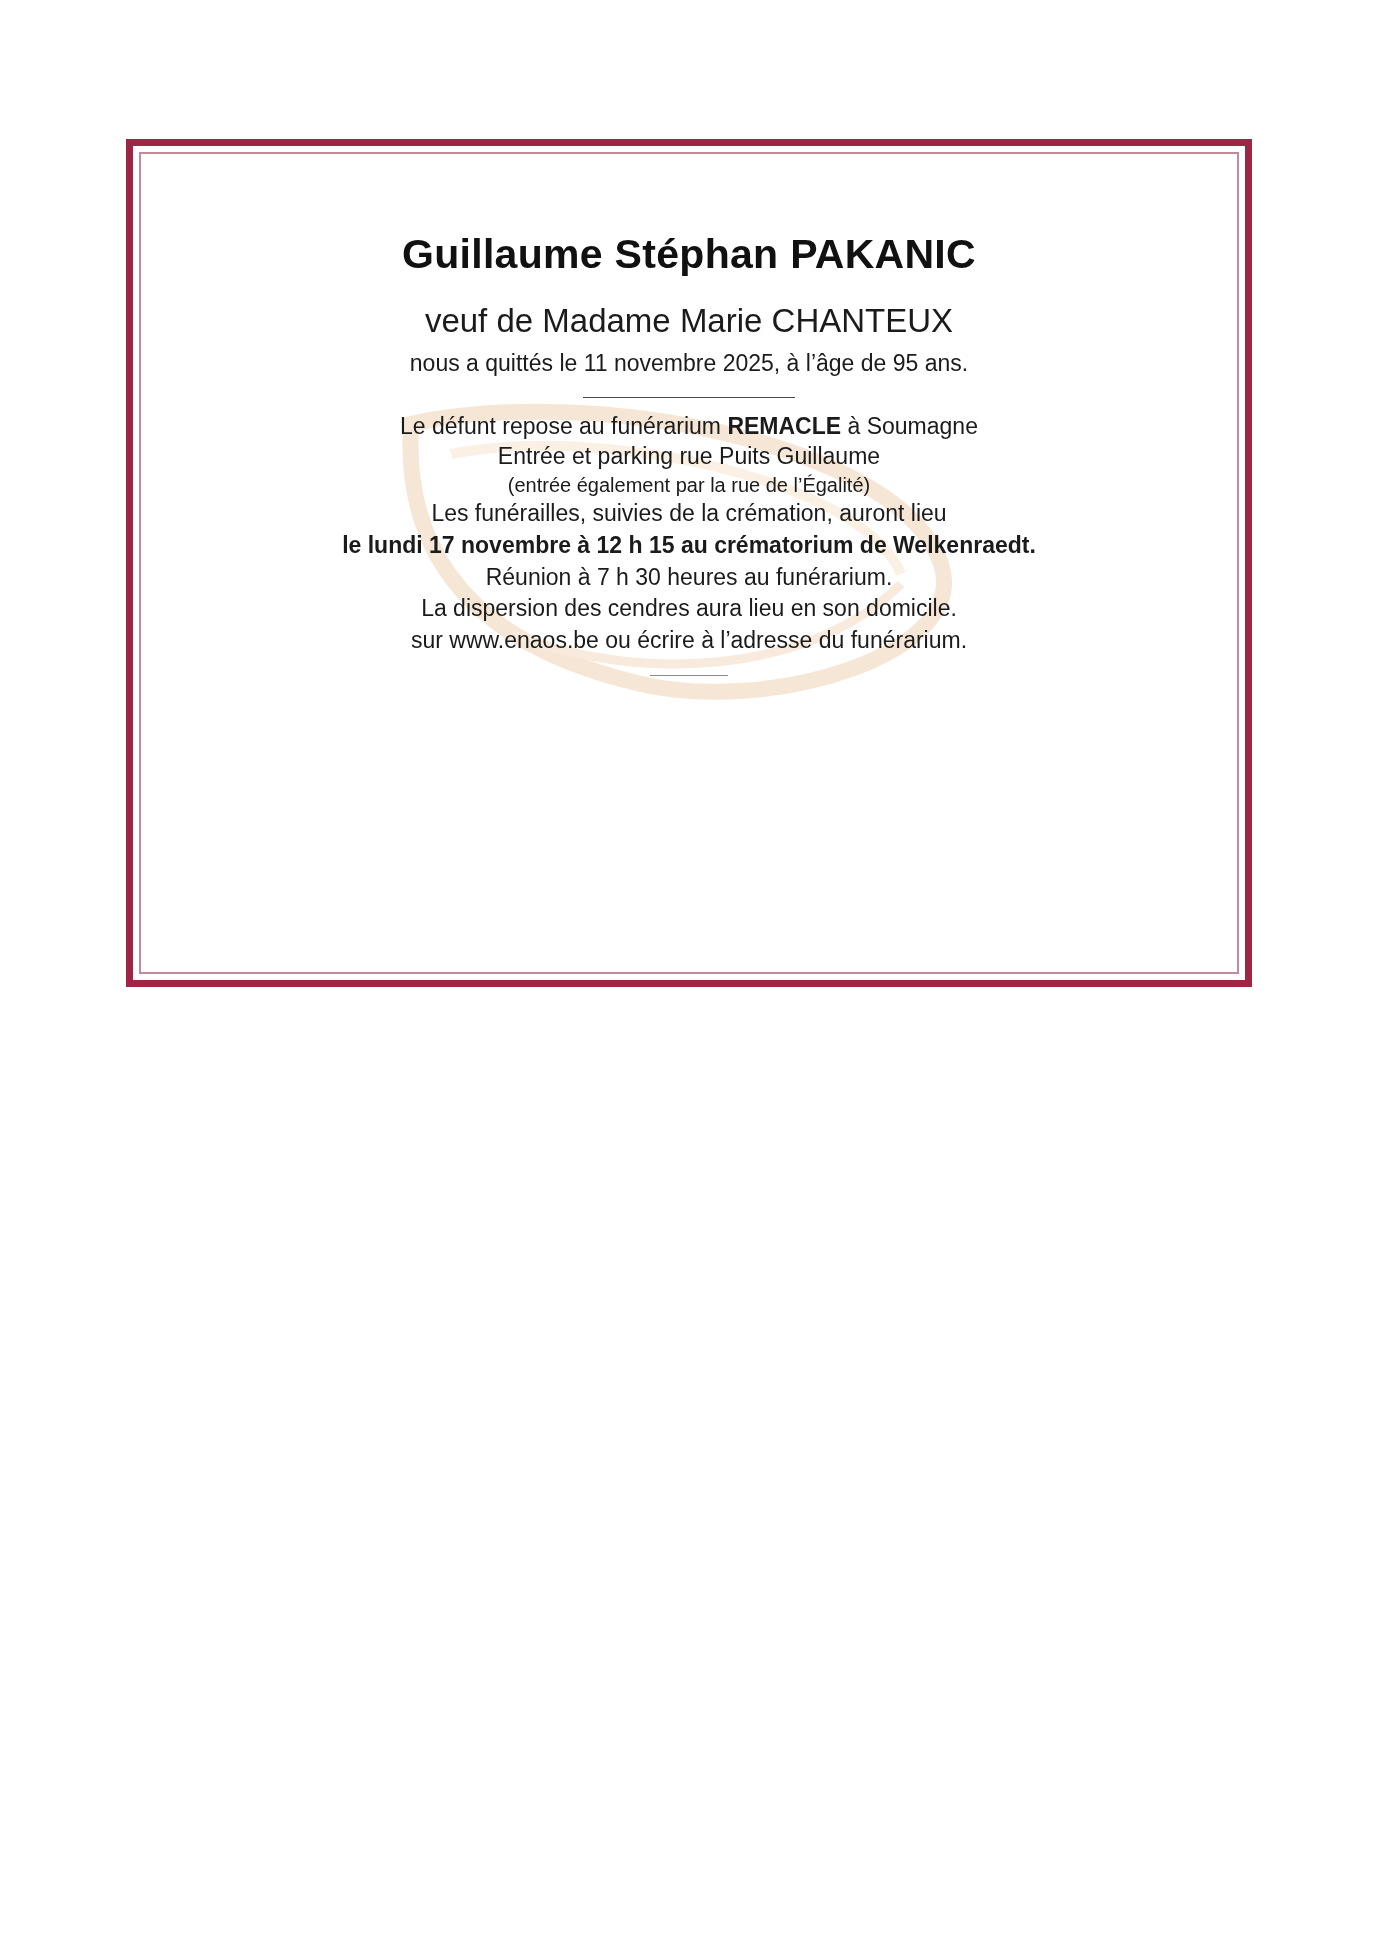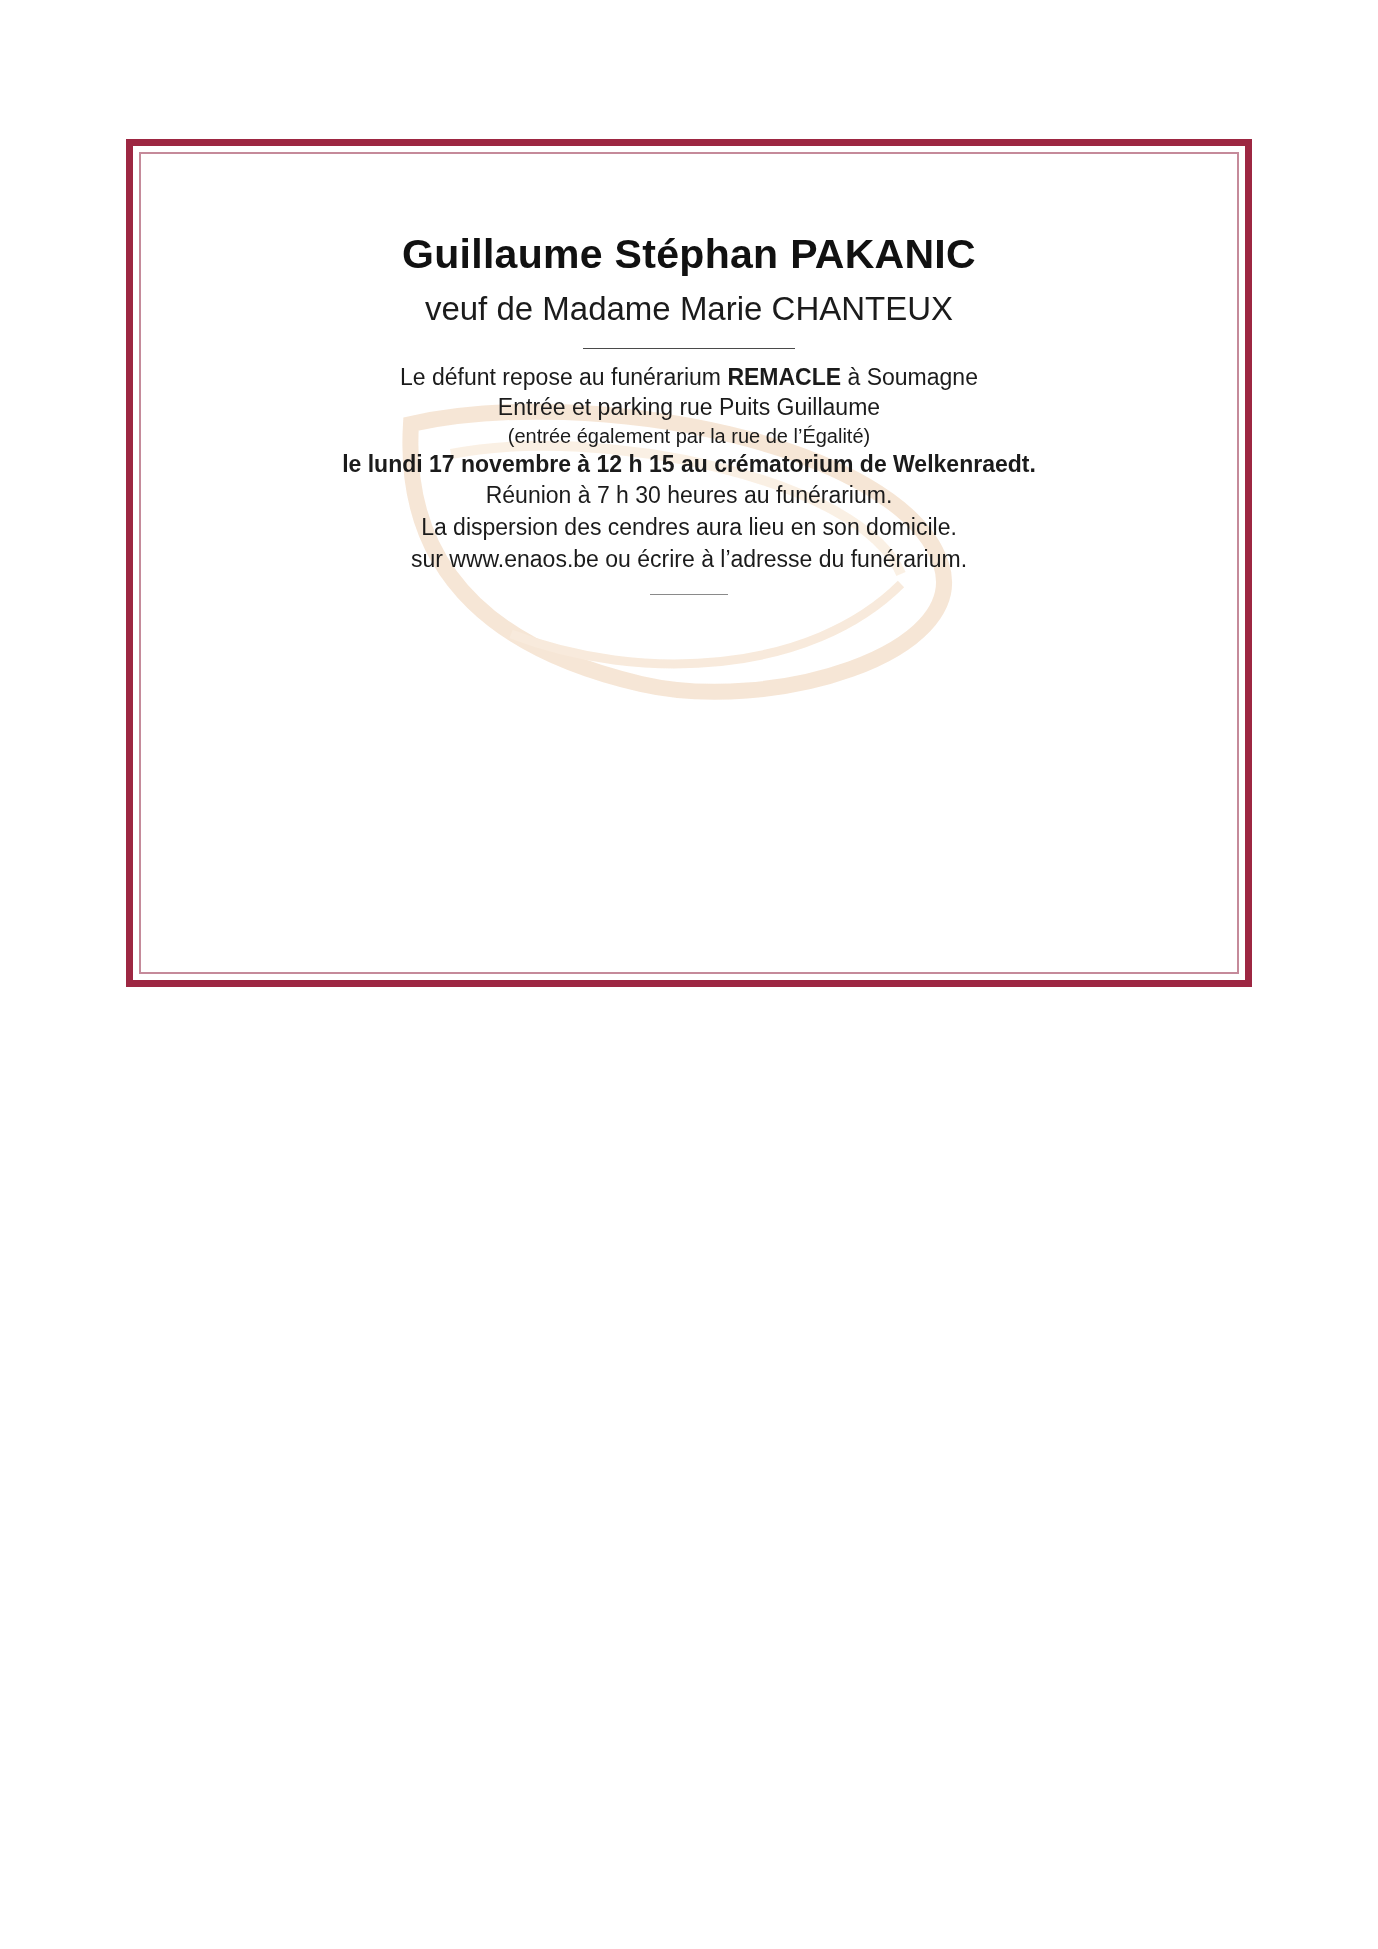--- a/index.html
+++ b/index.html
@@ -69,21 +69,21 @@
     font-size: 41px;
     font-weight: bold;
     letter-spacing: 0.3px;
     color: #111111;
     line-height: 1.12;
   }
   .spouse {
     font-size: 33px;
     font-weight: 400;
     color: #1b1b1b;
-    margin-top: 12px;
+    margin-top: 24px;
     line-height: 1.15;
   }
   .died {
     font-size: 23px;
     color: #1b1b1b;
     margin-top: 10px;
     line-height: 1.2;
   }
 
   .rule {
@@ -132,29 +132,31 @@
       <svg class="watermark" viewBox="0 0 640 330" xmlns="http://www.w3.org/2000/svg">
         <path d="M70 40 C 250 0, 560 60, 600 180 C 630 270, 430 330, 300 300 C 170 270, 60 200, 70 40 Z" fill="none" stroke="#f5e2cf" stroke-width="16"></path>
         <path d="M110 70 C 260 40, 520 95, 560 190" fill="none" stroke="#faeee0" stroke-width="10"></path>
         <path d="M170 250 C 300 300, 470 290, 560 200" fill="none" stroke="#f7e7d6" stroke-width="9"></path>
       </svg>
 
       <div class="content">
 
         <div class="name">Guillaume Stéphan PAKANIC</div>
         <div class="spouse">veuf de Madame Marie CHANTEUX</div>
+        <div class="died">nous a quittés le 11 novembre 2025, à l’âge de 95 ans.</div>
 
         <div class="rule"></div>
 
         <div class="para tight">
           <span>Le défunt repose au funérarium </span><span class="b">REMACLE</span><span> à Soumagne</span>
         </div>
         <div class="para tight">Entrée et parking rue Puits Guillaume</div>
         <div class="para tight small-line">(entrée également par la rue de l’Égalité)</div>
 
+        <div class="para block-gap">Les funérailles, suivies de la crémation, auront lieu</div>
         <div class="para b">le lundi 17 novembre à 12 h 15 au crématorium de Welkenraedt.</div>
         <div class="para">Réunion à 7 h 30 heures au funérarium.</div>
 
         <div class="para block-gap">La dispersion des cendres aura lieu en son domicile.</div>
 
         <div class="para">sur www.enaos.be ou écrire à l’adresse du funérarium.</div>
 
         <div class="rule small"></div>
 
 

